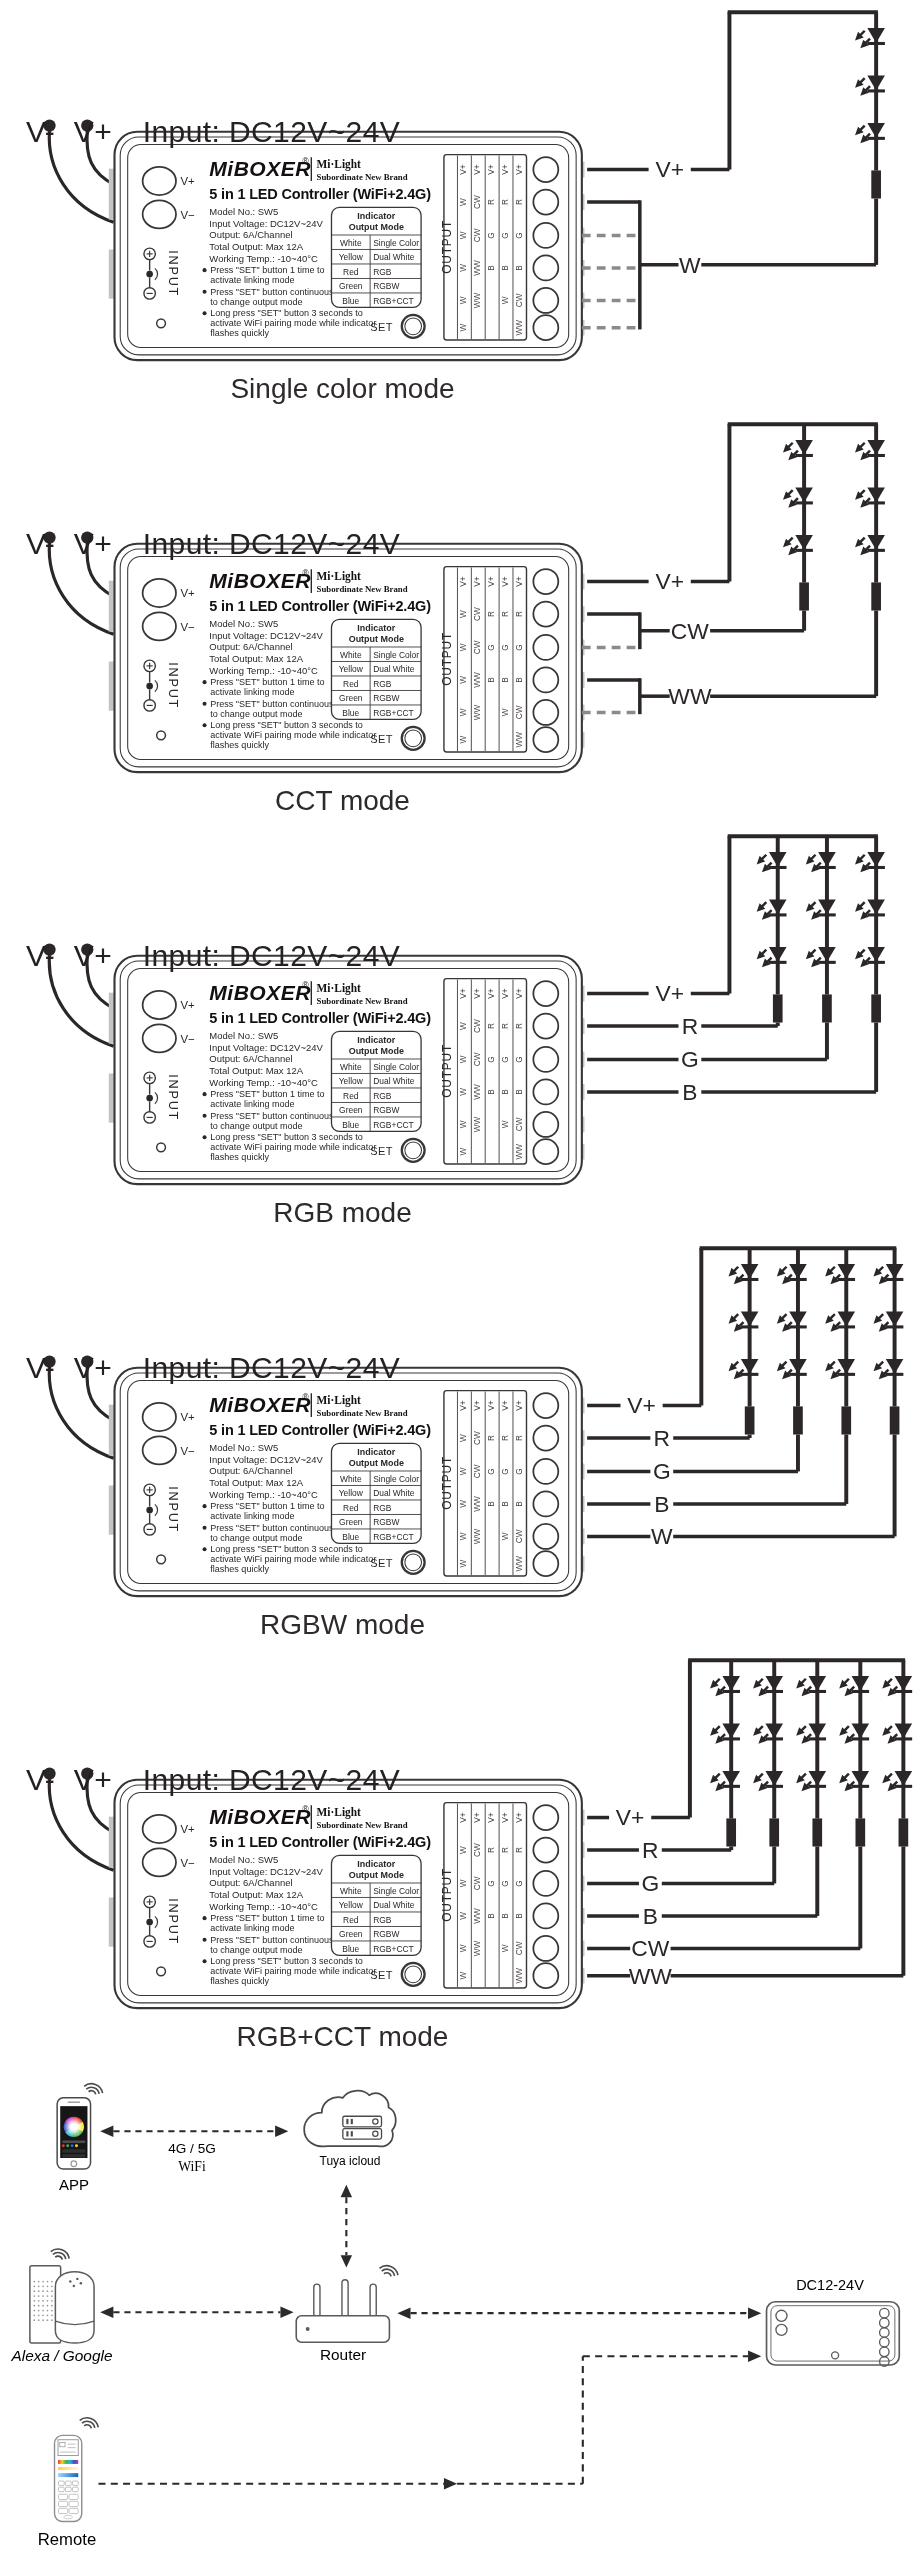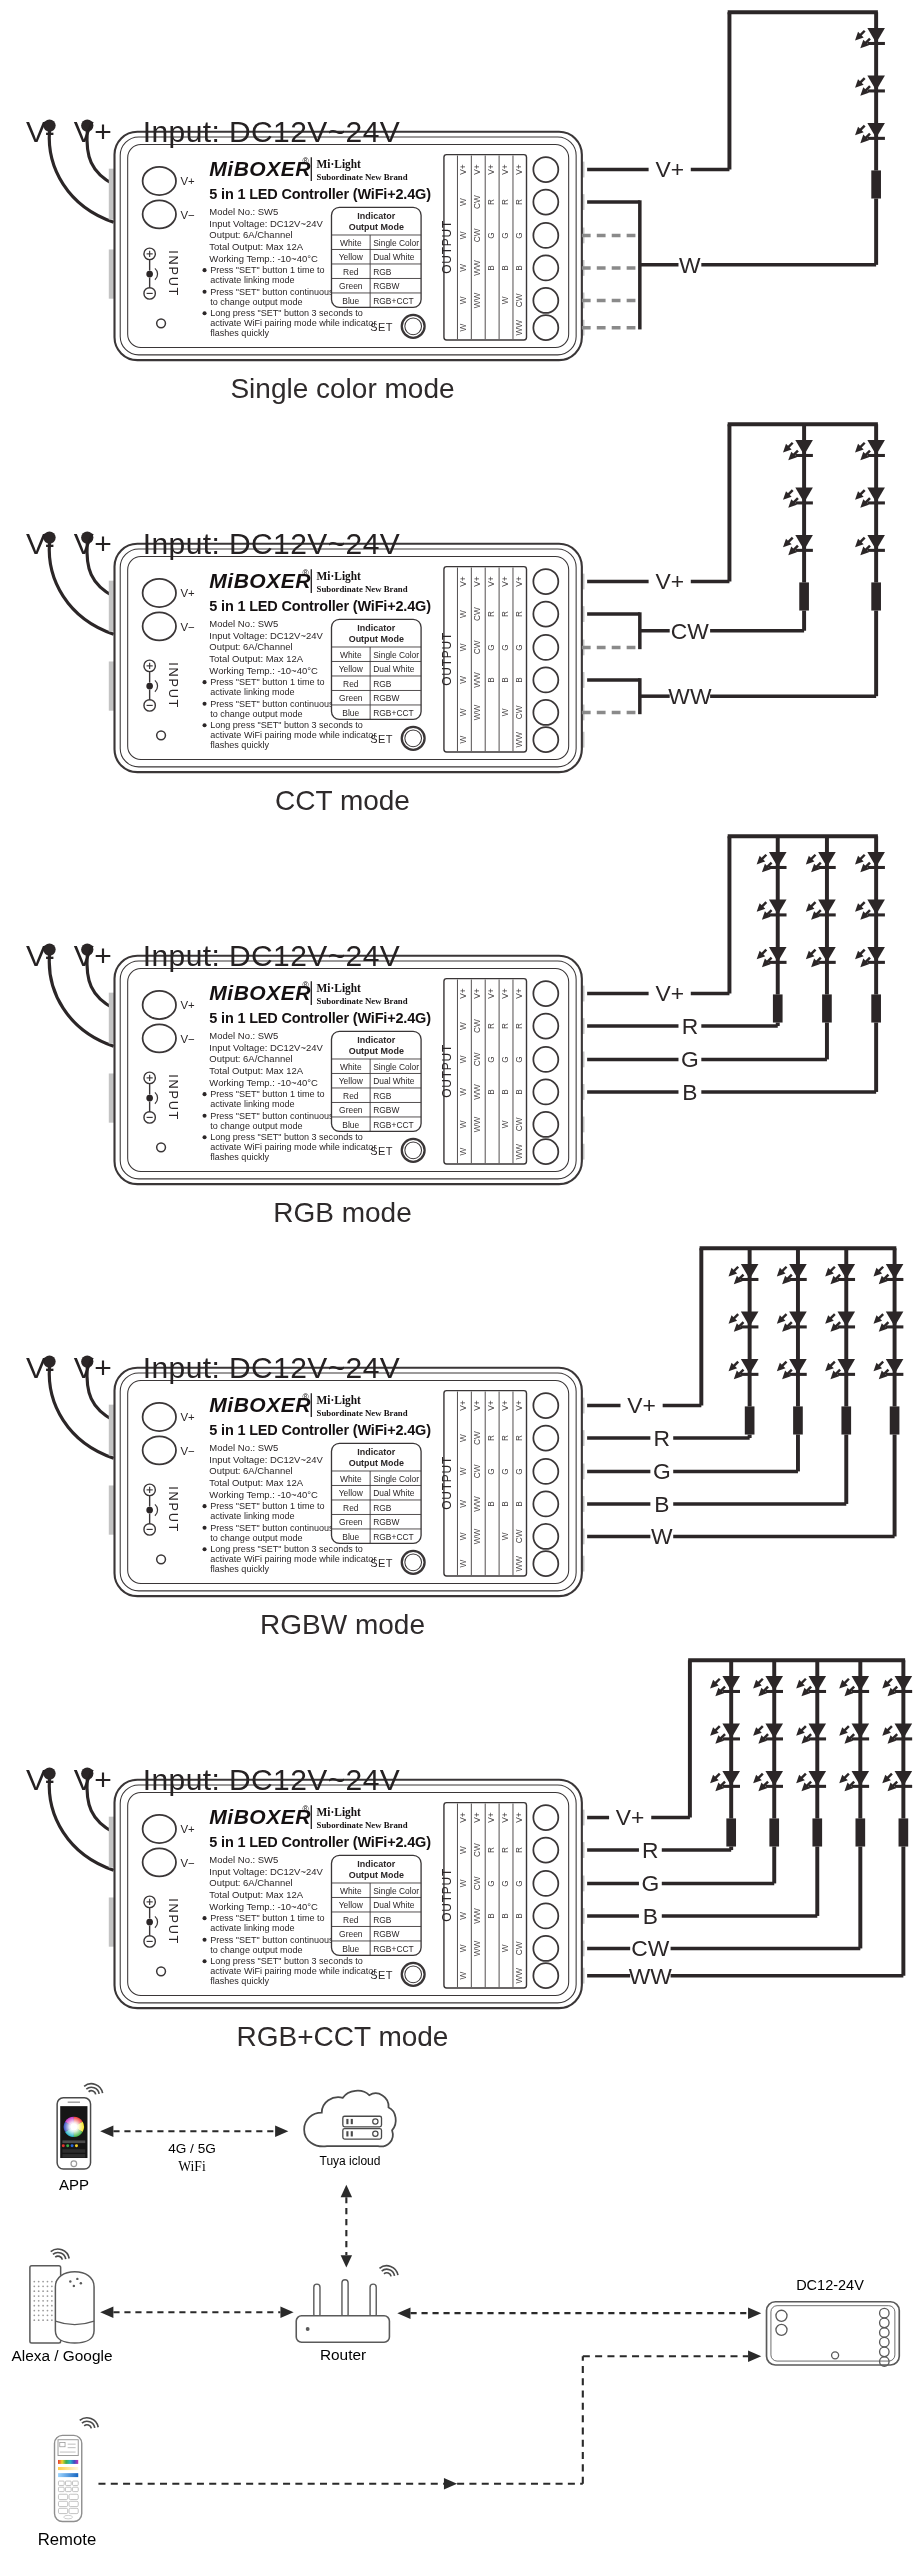--- a/index.html
+++ b/index.html
@@ -12,21 +12,21 @@
   .hdr .vp{display:inline-block;min-width:53px;margin-left:8.8px;}
   .hdr .in{display:inline-block;margin-left:16px;margin-top:32px;}
   .caption{position:absolute;top:373px;left:0;width:685px;text-align:center;
            font-size:28px;color:#2e2a2b;}
   #netwrap{position:absolute;left:0;top:2060px;width:923px;height:516px;}
   .lbl{position:absolute;transform:translateX(-50%);white-space:nowrap;color:#000000;}
   .lbl.app{left:74px;top:116px;font-size:15px;}
   .lbl.wifi1{left:192px;top:81px;font-size:13.6px;}
   .lbl.wifi2{left:192px;top:99px;font-size:13.6px;font-family:Liberation Serif, serif;}
   .lbl.cloud{left:350px;top:94px;font-size:12px;}
-  .lbl.spk{left:62px;top:287px;font-size:15.4px;}
+  .lbl.spk{left:62px;top:287px;font-size:15.4px;font-style:italic;}
   .lbl.router{left:343px;top:286px;font-size:15.4px;}
   .lbl.psu{left:830px;top:217px;font-size:14.5px;}
   .lbl.remote{left:67px;top:470px;font-size:16.7px;}
 </style>
 </head>
 <body>
 
 <div id="stage">
 
   <section class="mode" id="sec0" style="top:0">

